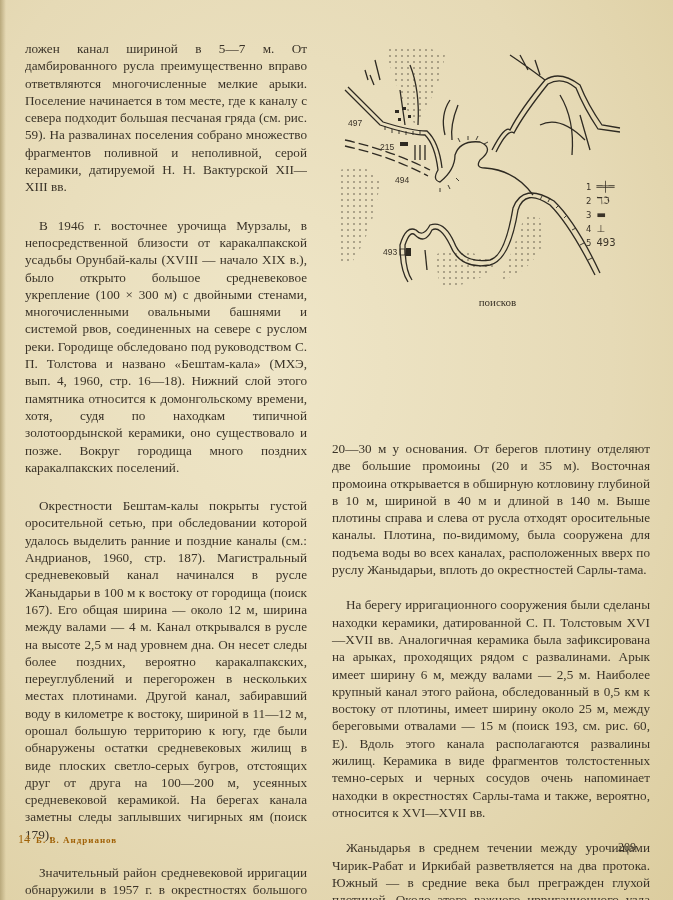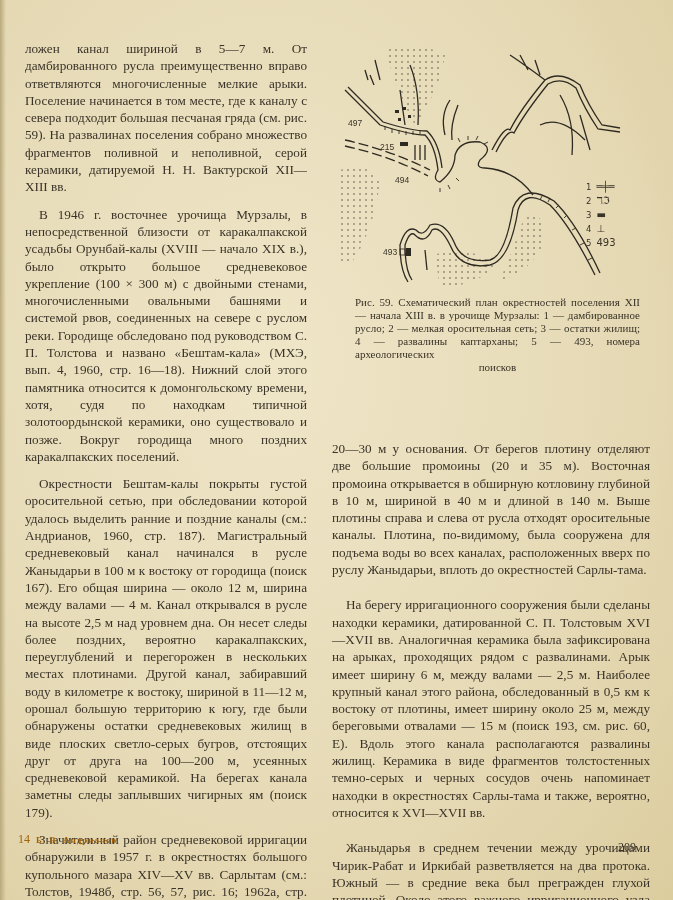--- a/index.html
+++ b/index.html
@@ -17,21 +17,21 @@
   }
   .col-left {
     position: absolute; left: 25px; top: 40px; width: 282px;
     font-size: 13.2px; line-height: 17.3px; text-align: justify;
   }
   .col-right {
     position: absolute; left: 332px; top: 440px; width: 318px;
     font-size: 13.2px; line-height: 17.3px; text-align: justify;
   }
   .col-left p, .col-right p { margin: 0; text-indent: 0; }
-  .col-left p.indent, .col-right p.indent { text-indent: 14px; margin-top: 10px; }
+  .col-left p.indent, .col-right p.indent { text-indent: 14px; margin-top: 21px; }
   .col-right p.indent { margin-top: 18px; }
   .figure {
     position: absolute; left: 340px; top: 30px; width: 320px; height: 265px;
   }
   .figure svg { width: 100%; height: 100%; }
   .caption {
     position: absolute; left: 355px; top: 296px; width: 285px;
     font-size: 11px; line-height: 13px; text-align: justify; color: #3a3328;
   }
   .caption .last { text-align: center; }
@@ -142,21 +142,20 @@
     <span>4</span>
     <span class="legend-sym">⊥</span>
   </div>
   <div class="legend-item">
     <span>5</span>
     <span class="legend-sym">493</span>
   </div>
 </div>
 
 <div class="caption">
-  <div>Рис. 59. Схематический план окрестностей поселения XII — начала XIII в. в урочище Мурзалы: 1 — дамбированное русло; 2 — мелкая оросительная сеть; 3 — остатки жилищ; 4 — развалины каптарханы; 5 — 493, номера археологических</div>
   <div class="last">поисков</div>
 </div>
 
 <div class="col-right">
   <p>20—30 м у основания. От берегов плотину отделяют две большие промоины (20 и 35 м). Восточная промоина открывается в обширную котловину глубиной в 10 м, шириной в 40 м и длиной в 140 м. Выше плотины справа и слева от русла отходят оросительные каналы. Плотина, по-видимому, была сооружена для подъема воды во всех каналах, расположенных вверх по руслу Жаныдарьи, вплоть до окрестностей Сарлы-тама.</p>
   <p class="indent">На берегу ирригационного сооружения были сделаны находки керамики, датированной С. П. Толстовым XVI—XVII вв. Аналогичная керамика была зафиксирована на арыках, проходящих рядом с развалинами. Арык имеет ширину 6 м, между валами — 2,5 м. Наиболее крупный канал этого района, обследованный в 0,5 км к востоку от плотины, имеет ширину около 25 м, между береговыми отвалами — 15 м (поиск 193, см. рис. 60, Е). Вдоль этого канала располагаются развалины жилищ. Керамика в виде фрагментов толстостенных темно-серых и черных сосудов очень напоминает находки в окрестностях Сарлы-тама и также, вероятно, относится к XVI—XVII вв.</p>
   <p class="indent">Жаныдарья в среднем течении между урочищами Чирик-Рабат и Иркибай разветвляется на два протока. Южный — в средние века был прегражден глухой плотиной. Около этого важного ирригационного узла были возведены головные сооружения нескольких каналов, орошавших большую территорию в урочище Иркибай, а также располагалось значитель-</p>
 </div>
 
 <div class="footer-left">

